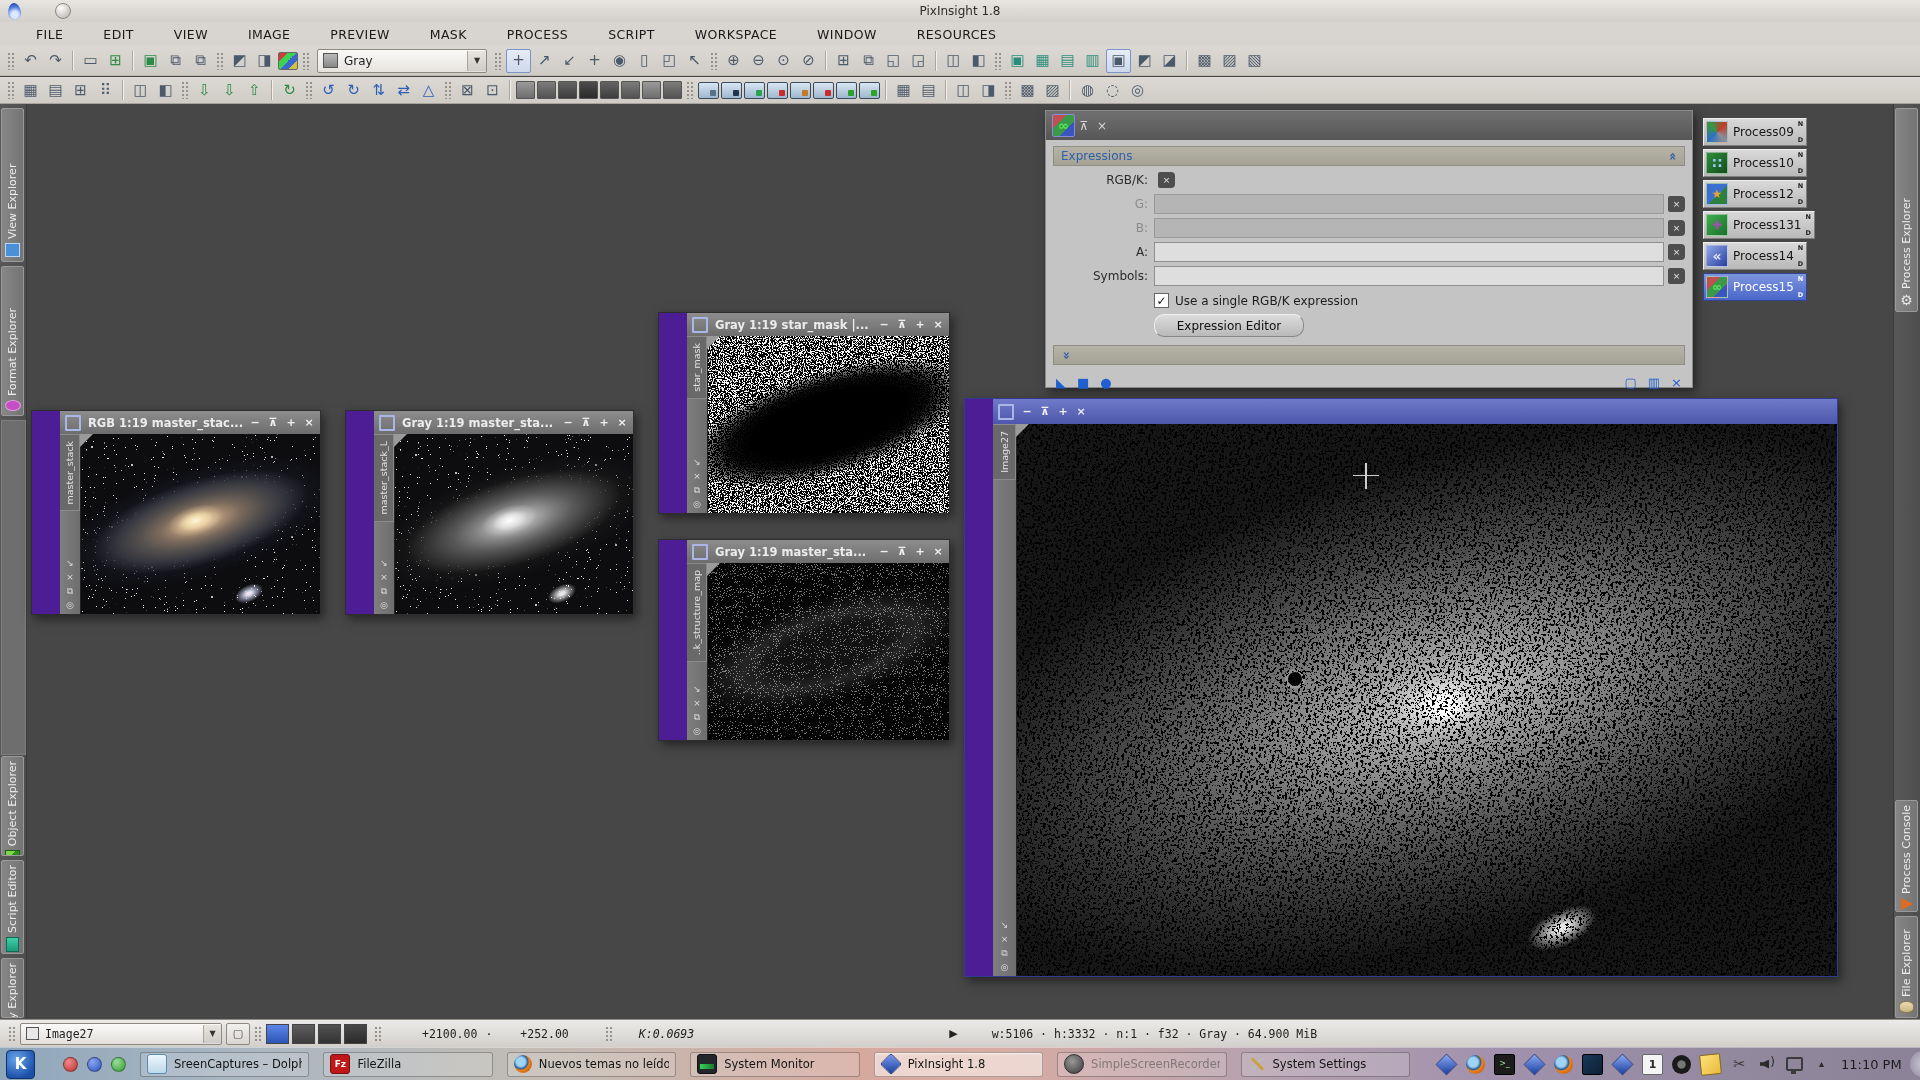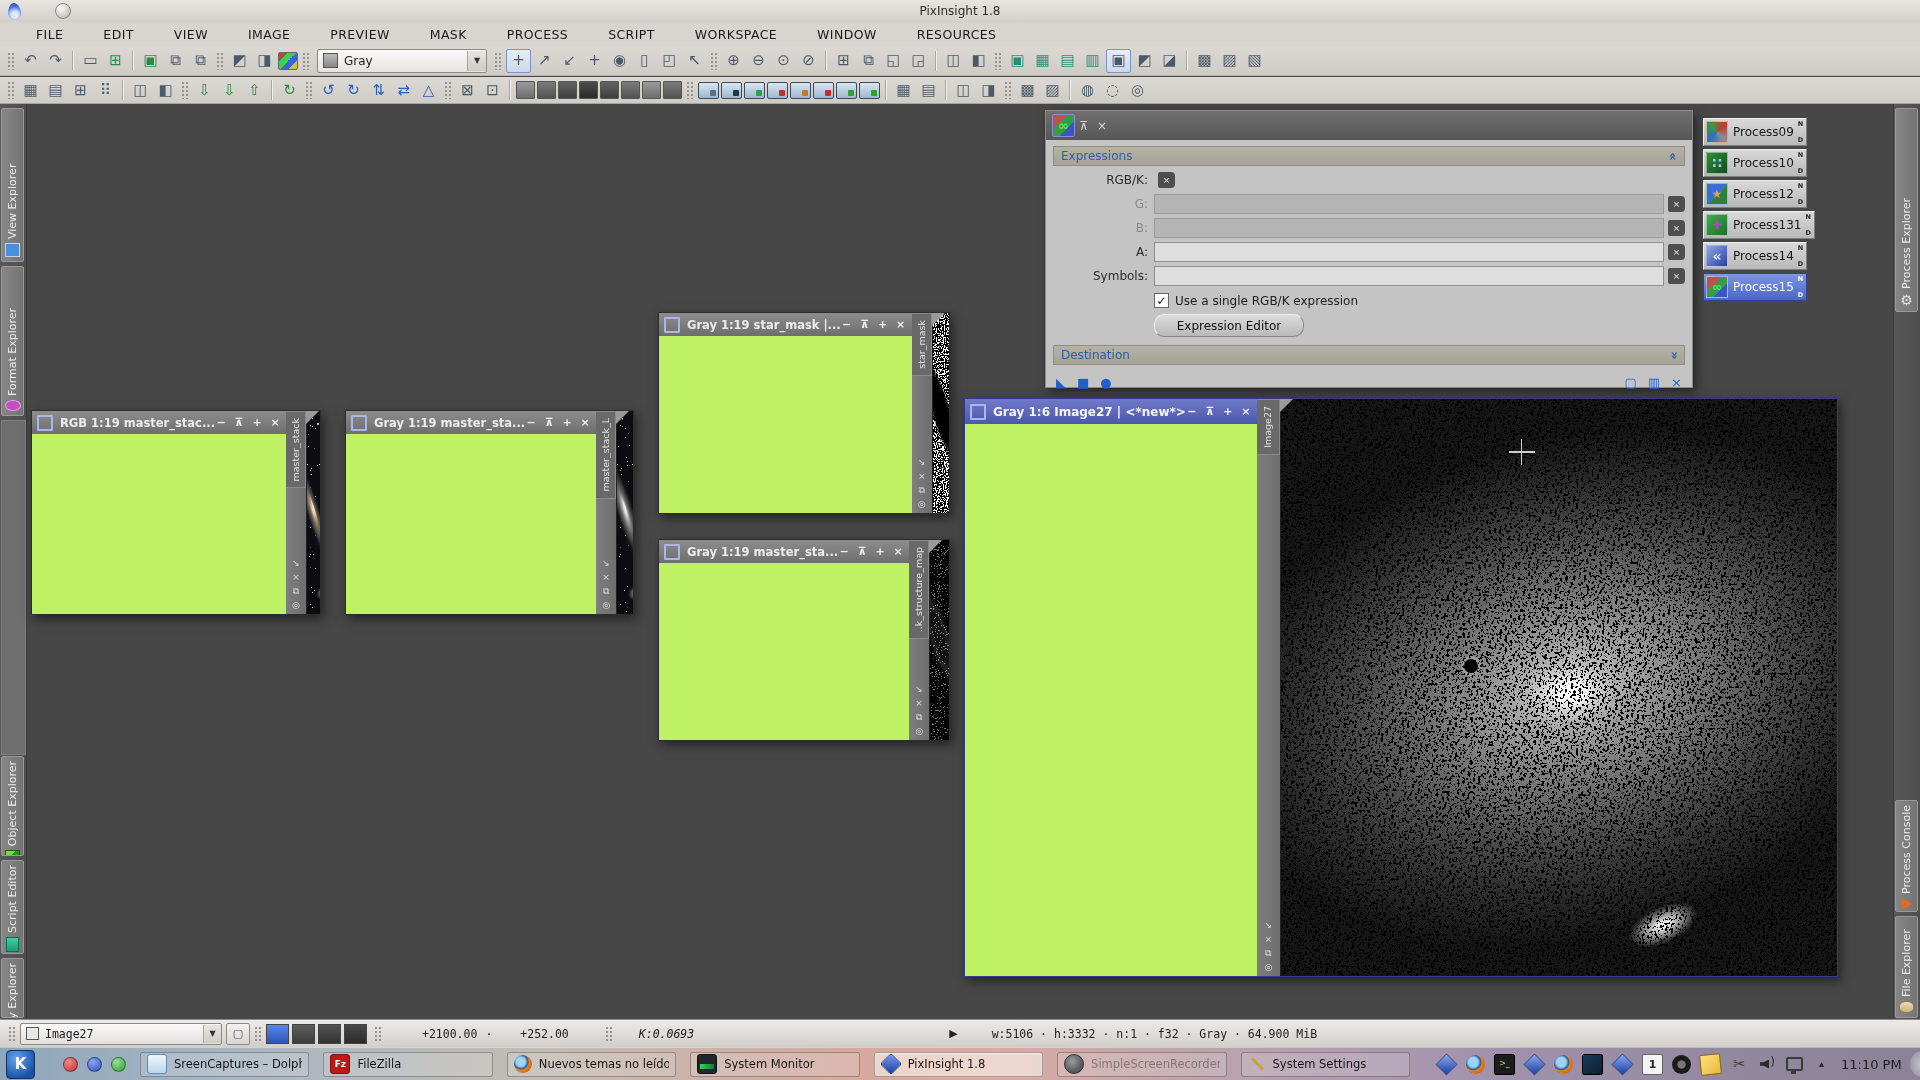--- a/index.html
+++ b/index.html
@@ -123,22 +123,22 @@
   .p09 .proc-ico{background:conic-gradient(from 45deg,#c23b2e,#8a8f96,#2f6fc0,#2f9b45,#c23b2e);}
   .p10 .proc-ico{background:linear-gradient(135deg,#2e8f3a,#134d1d);color:#9fc4ff;font-size:14px;}
   .p12 .proc-ico{background:linear-gradient(135deg,#3a6fd0 0 55%,#2e7f3a 55%);color:#e8a33d;}
   .p131 .proc-ico{background:linear-gradient(135deg,#3fae4c,#1c6f2e);color:#a04fb0;}
   .p14 .proc-ico{background:linear-gradient(135deg,#8fa8e8,#2b3f9e);color:#dfe6ff;font-size:14px;}
   .p15 .proc-ico{background:linear-gradient(135deg,#c05050 0 33%,#3a9a4a 33% 66%,#3a55c0 66%);color:#58e858;}
   .proc-btn.active{background:linear-gradient(#7d96e0,#4a66c8);border-color:#32448f;}
   .proc-btn.active .proc-label,.proc-btn.active .proc-markers i{color:#fff;}
 
   
-  .iwin{position:absolute;background:#bef264;border:1px solid #2e2e2e;box-shadow:3px 4px 10px rgba(0,0,0,.5);
-    box-sizing:border-box;display:flex;flex-direction:row;}
+  .iwin{position:absolute;background:#4c1d95;border:1px solid #2e2e2e;box-shadow:3px 4px 10px rgba(0,0,0,.5);
+    box-sizing:border-box;display:flex;flex-direction:column;padding-left:28px;}
   .win-tb{height:23px;background:linear-gradient(#8d8d8d,#6d6d6d);display:flex;align-items:center;
     padding:0 5px;flex:none;}
   .iwin.active .win-tb{height:25px;background:linear-gradient(#707ac9,#4d57ab);}
   .iwin.active{border-color:#323c8f;}
   .win-ico{width:12px;height:12px;border:2px solid #aab6e8;border-radius:1px;flex:none;margin-right:7px;}
   .win-title{font-size:11.5px;font-weight:bold;color:#ececec;white-space:nowrap;}
   .iwin.active .win-title{flex:1;text-align:center;font-size:12px;color:#f4f4f4;}
   .win-btns{margin-left:auto;display:flex;gap:6px;flex:none;}
   .iwin.active .win-btns{margin-left:0;}
   .wb{color:#f0f0f0;font-size:11px;font-weight:bold;width:12px;text-align:center;line-height:1;}
@@ -509,21 +509,20 @@
           <span class="pm-clear">
             <i>×</i>
           </span>
         </div>
       <div class="pm-check">
         <span class="pm-checkbox">✓</span>
         <span class="ck-label">Use a single RGB/K expression</span>
       </div>
       <div class="pm-button">Expression Editor</div>
       <div class="pm-section">
-        <span class="sec-label">Destination</span>
         <span class="chev down">«</span>
       </div>
       <div class="pm-actions">
         <span class="pm-act">◣</span>
         <span class="pm-act">■</span>
         <span class="pm-act">●</span>
         <span class="pm-spacer"></span>
         <span class="pm-act right">▢</span>
         <span class="pm-act right">▥</span>
         <span class="pm-act right">×</span>
@@ -716,21 +715,20 @@
         <svg class="noise" style="opacity:.55" preserveAspectRatio="none">
             <rect width="100%" height="100%" filter="url(#f-struct)"></rect>
           </svg>
       </div>
     </div>
   </div>
 
   <div class="iwin active" style="left:964px;top:294px;width:874px;height:579px;">
     <div class="win-tb">
       <span class="win-ico"></span>
-      <span class="win-title">Gray 1:6 Image27 | &lt;*new*&gt;</span>
       <span class="win-btns">
         <span class="wb">−</span>
         <span class="wb">⊼</span>
         <span class="wb">+</span>
         <span class="wb">×</span>
       </span>
     </div>
     <div class="win-body">
       <div class="fold"></div>
       <div class="strip">

